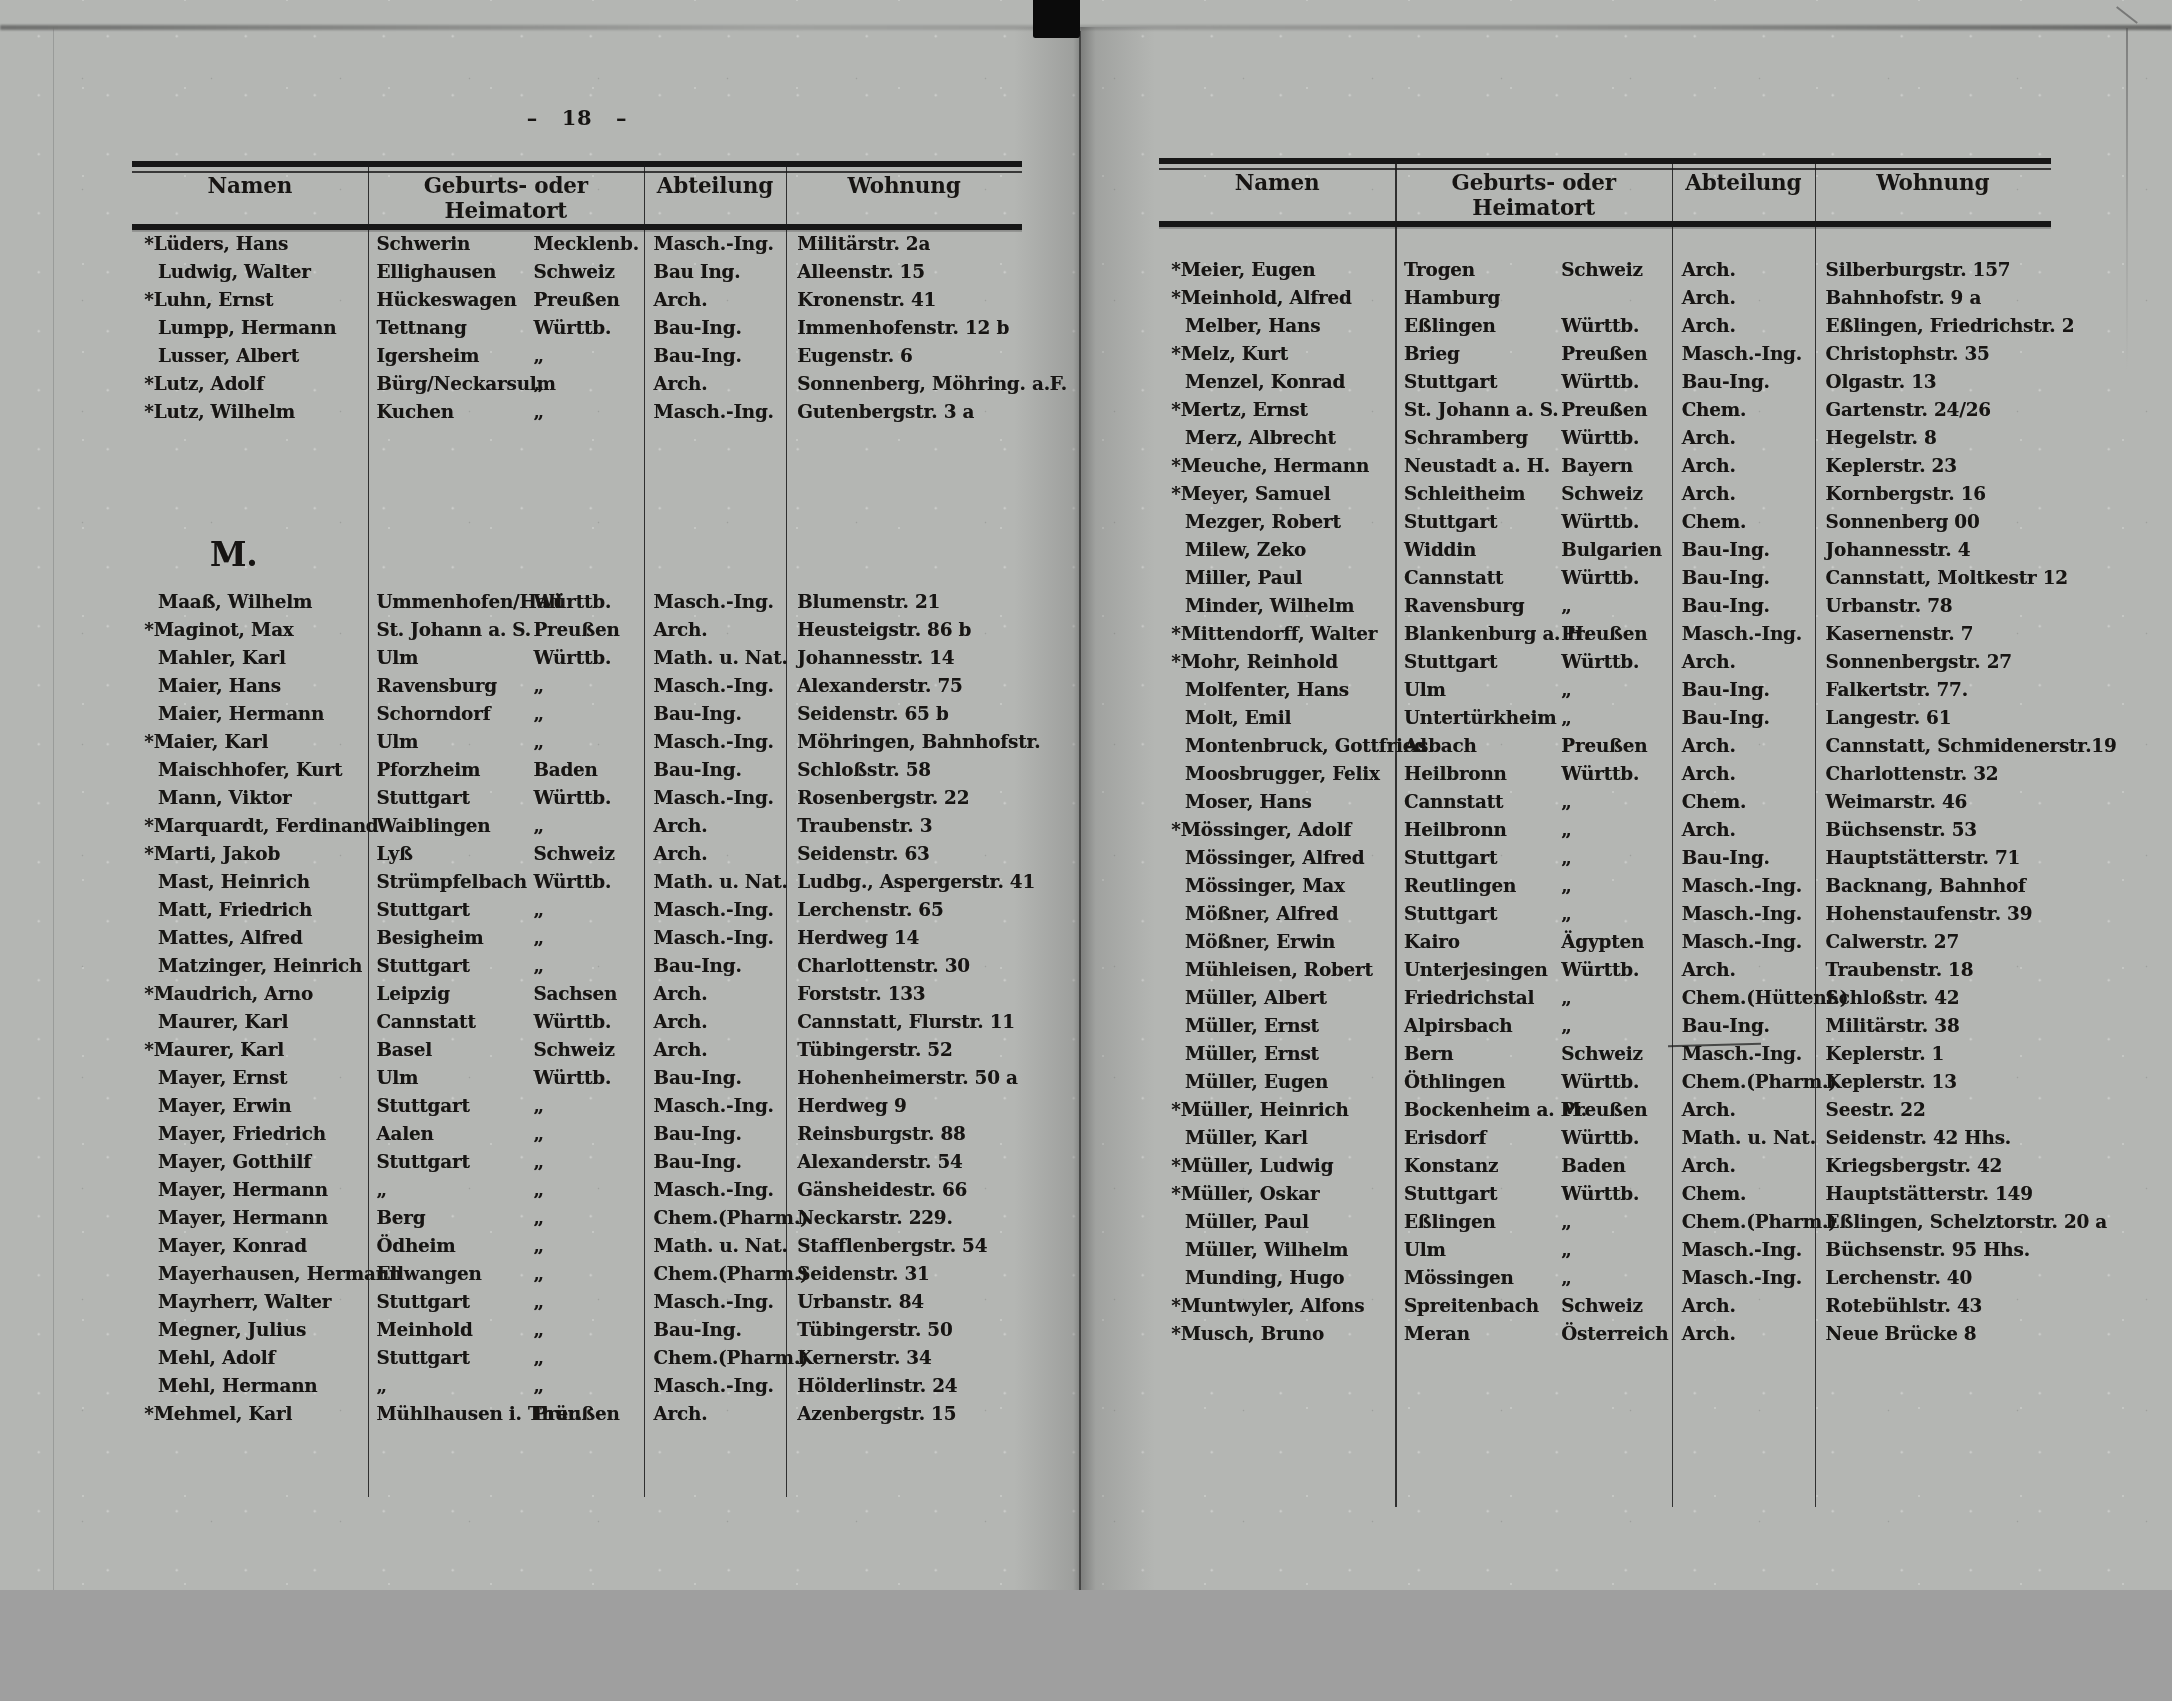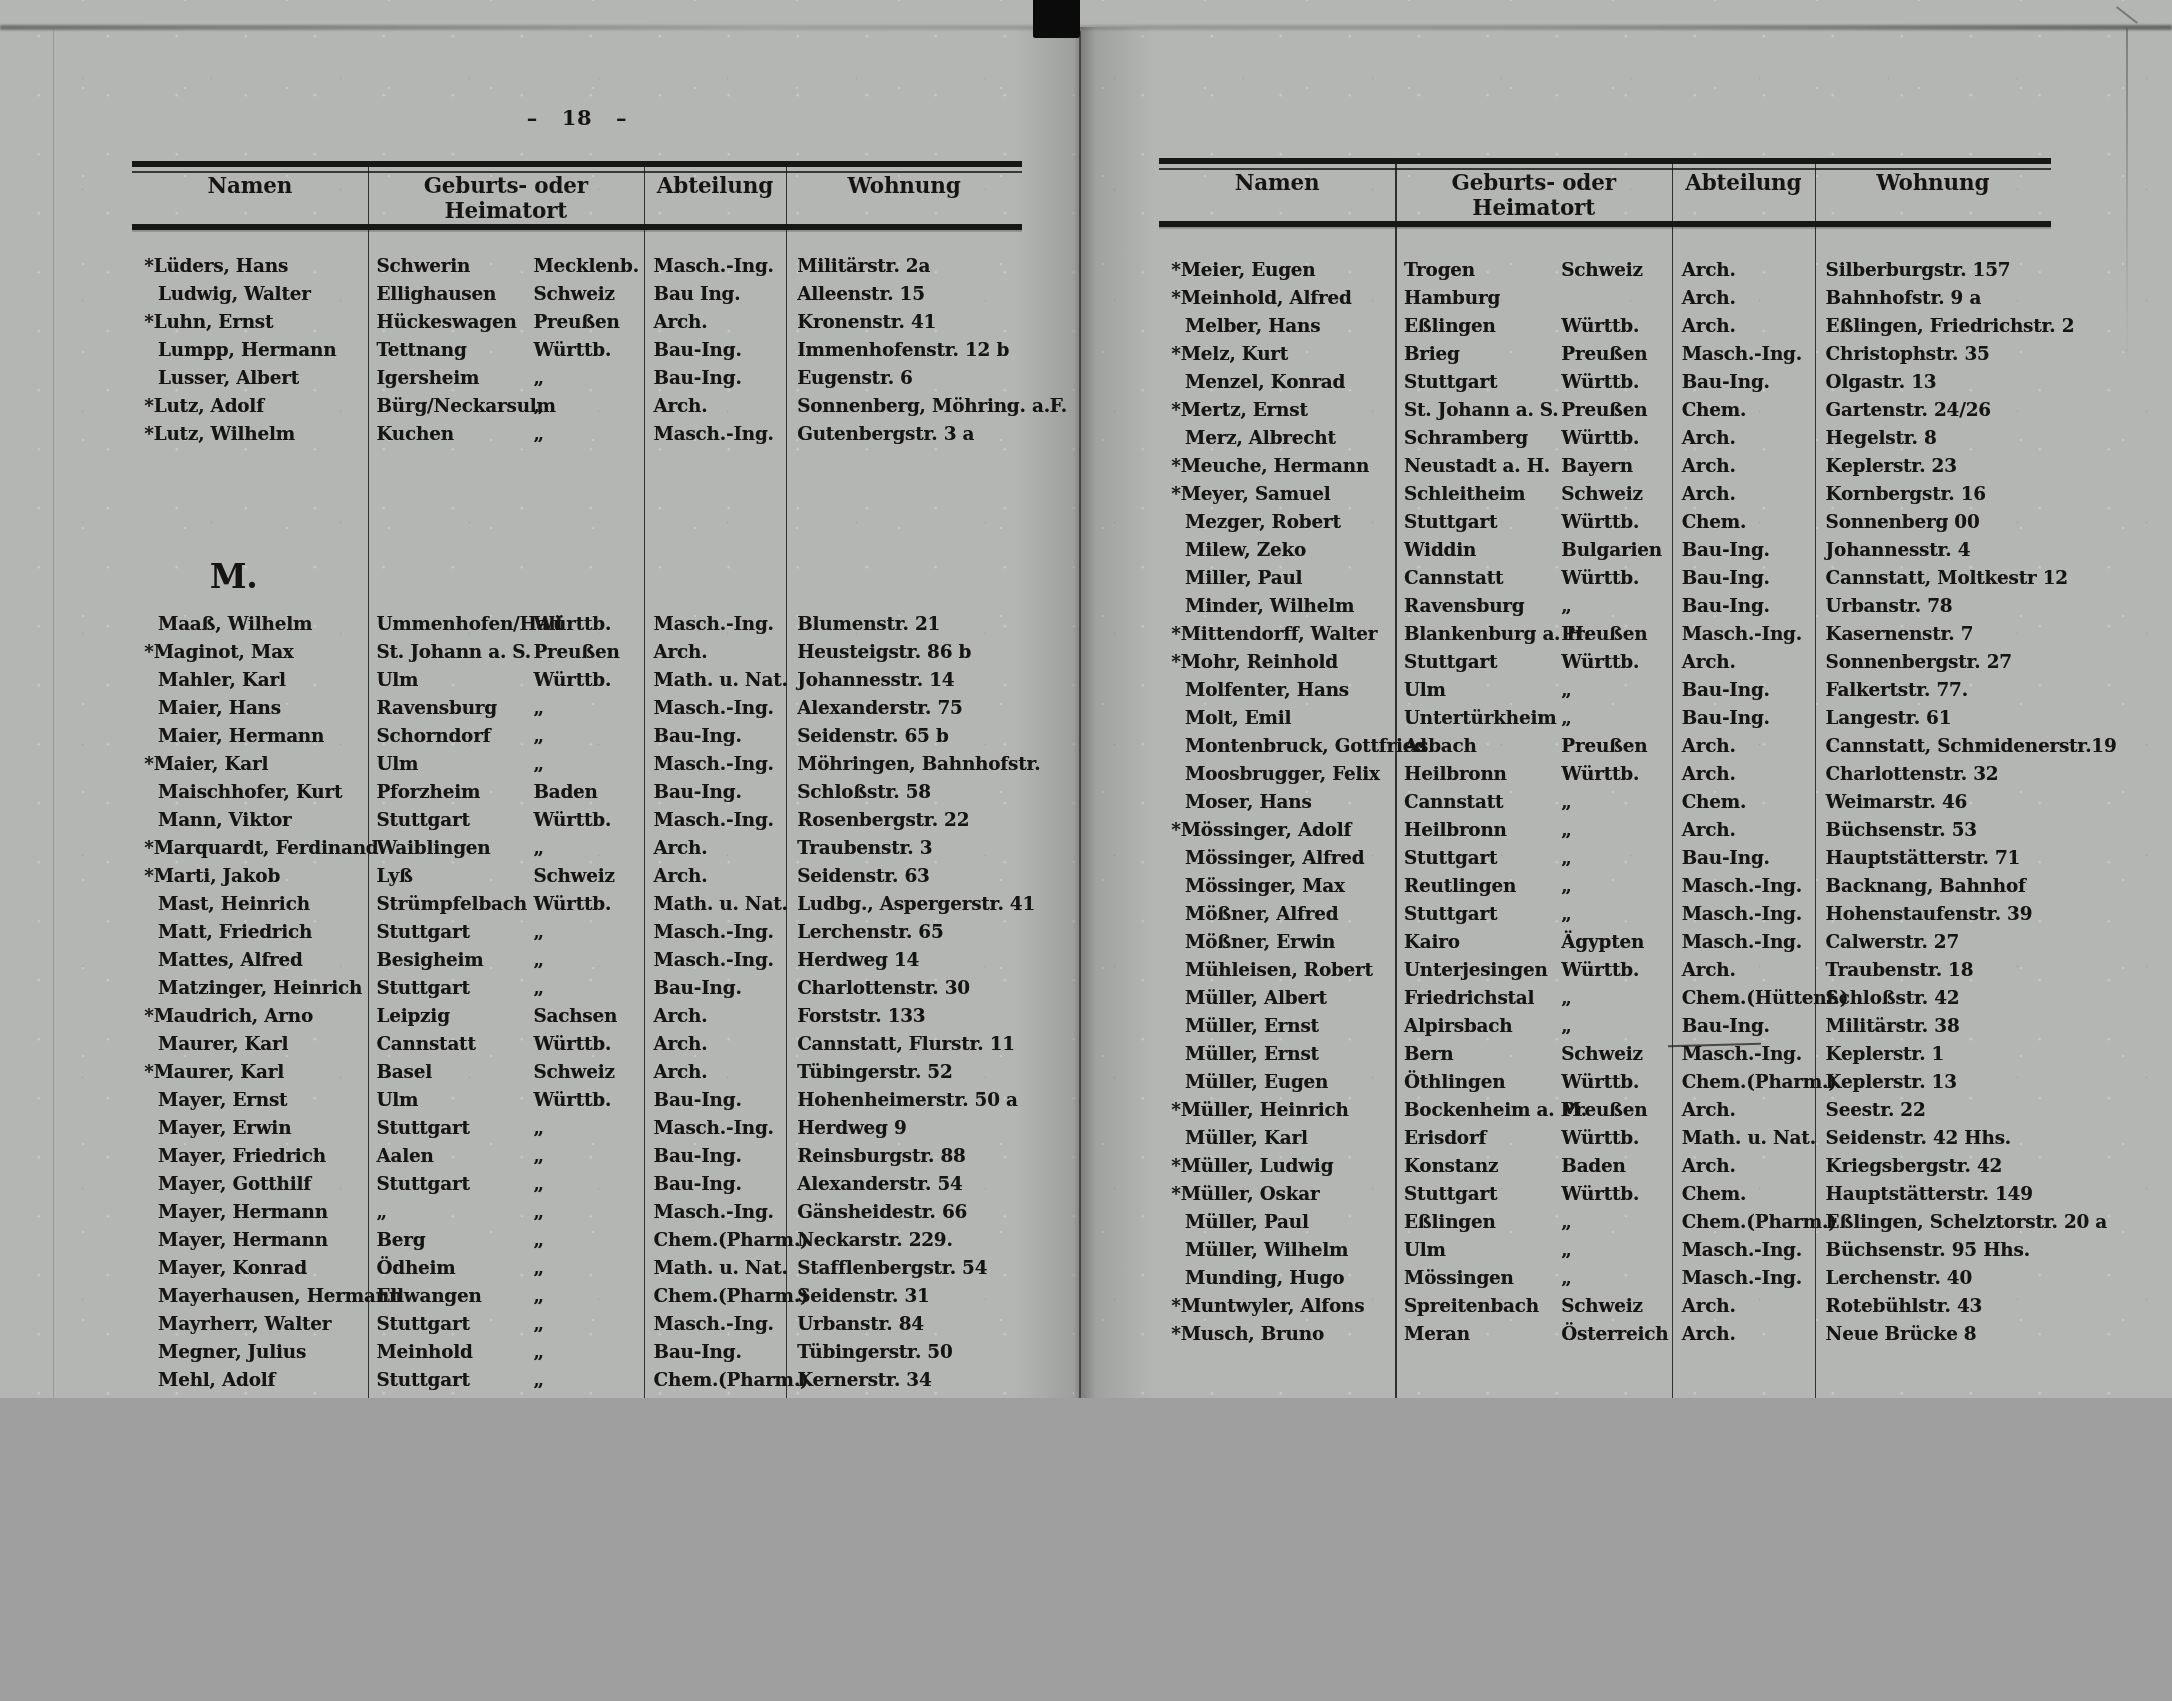--- a/index.html
+++ b/index.html
@@ -1,17 +1,17 @@
 <!DOCTYPE html>
 <html style="font-size:9.8px"><head>
 <meta charset="utf-8">
 <style>
   html,body{margin:0;padding:0;background:#9f9f9f;}
   .scan{
-    position:relative;width:2172px;height:1398px;overflow:hidden;
+    position:relative;width:2172px;height:1590px;overflow:hidden;
     background-color:#b4b6b3;
     background-image:
       radial-gradient(circle, rgba(255,255,255,.40) 0.7px, transparent 1.5px),
       radial-gradient(circle, rgba(255,255,255,.28) 0.6px, transparent 1.2px),
       radial-gradient(circle, rgba(70,70,70,.20) 0.6px, transparent 1.1px);
     background-size:69px 59px,102px 88px,129px 111px;
     background-position:4.3px 6.7px,32px 44px,18px 23px;
     font-family:"DejaVu Serif","Liberation Serif",serif;
     color:#171513;
   }
@@ -43,21 +43,21 @@
   .rule-thick{height:6.1px;background:#171717;}
   .rule-thin{height:1.8px;background:rgba(25,25,25,.8);margin-top:4.3px;}
   .thead{height:51px;display:flex;font-size:21.5px;font-weight:bold;letter-spacing:-0.2px;}
   .th{text-align:center;}
   .th-name{width:26.5%;}
   .th-geb{width:31%;}
   .th-abt{width:16%;}
   .th-addr{width:26.5%;}
   .rule-head{height:5.5px;background:#171717;box-shadow:0 1.8px 0 rgba(23,23,23,.25);}
   .tbody{position:relative;font-size:18.4px;font-weight:bold;letter-spacing:-0.2px;}
-  .tb-left{padding-top:22px;}
+  .tb-left{}
   .tb-right{padding-top:29px;}
   .vlines{position:absolute;left:0;top:0;width:100%;pointer-events:none;}
   .vl-left{height:1336px;}
   .vl-right{height:1349px;}
   .vl{position:absolute;top:0;bottom:0;width:1.2px;background:rgba(25,25,25,.85);}
   .vl1{left:26.5%;}.vl2{left:57.5%;}.vl3{left:73.5%;}
   .row{position:relative;height:28px;white-space:nowrap;}
   .c{position:absolute;top:0;line-height:28px;text-shadow:0 0 0.6px rgba(25,22,20,.45);}
   .c-name{left:0;width:26.5%;padding-left:26px;box-sizing:border-box;}
   .c-name.starred{padding-left:12.3px;}

